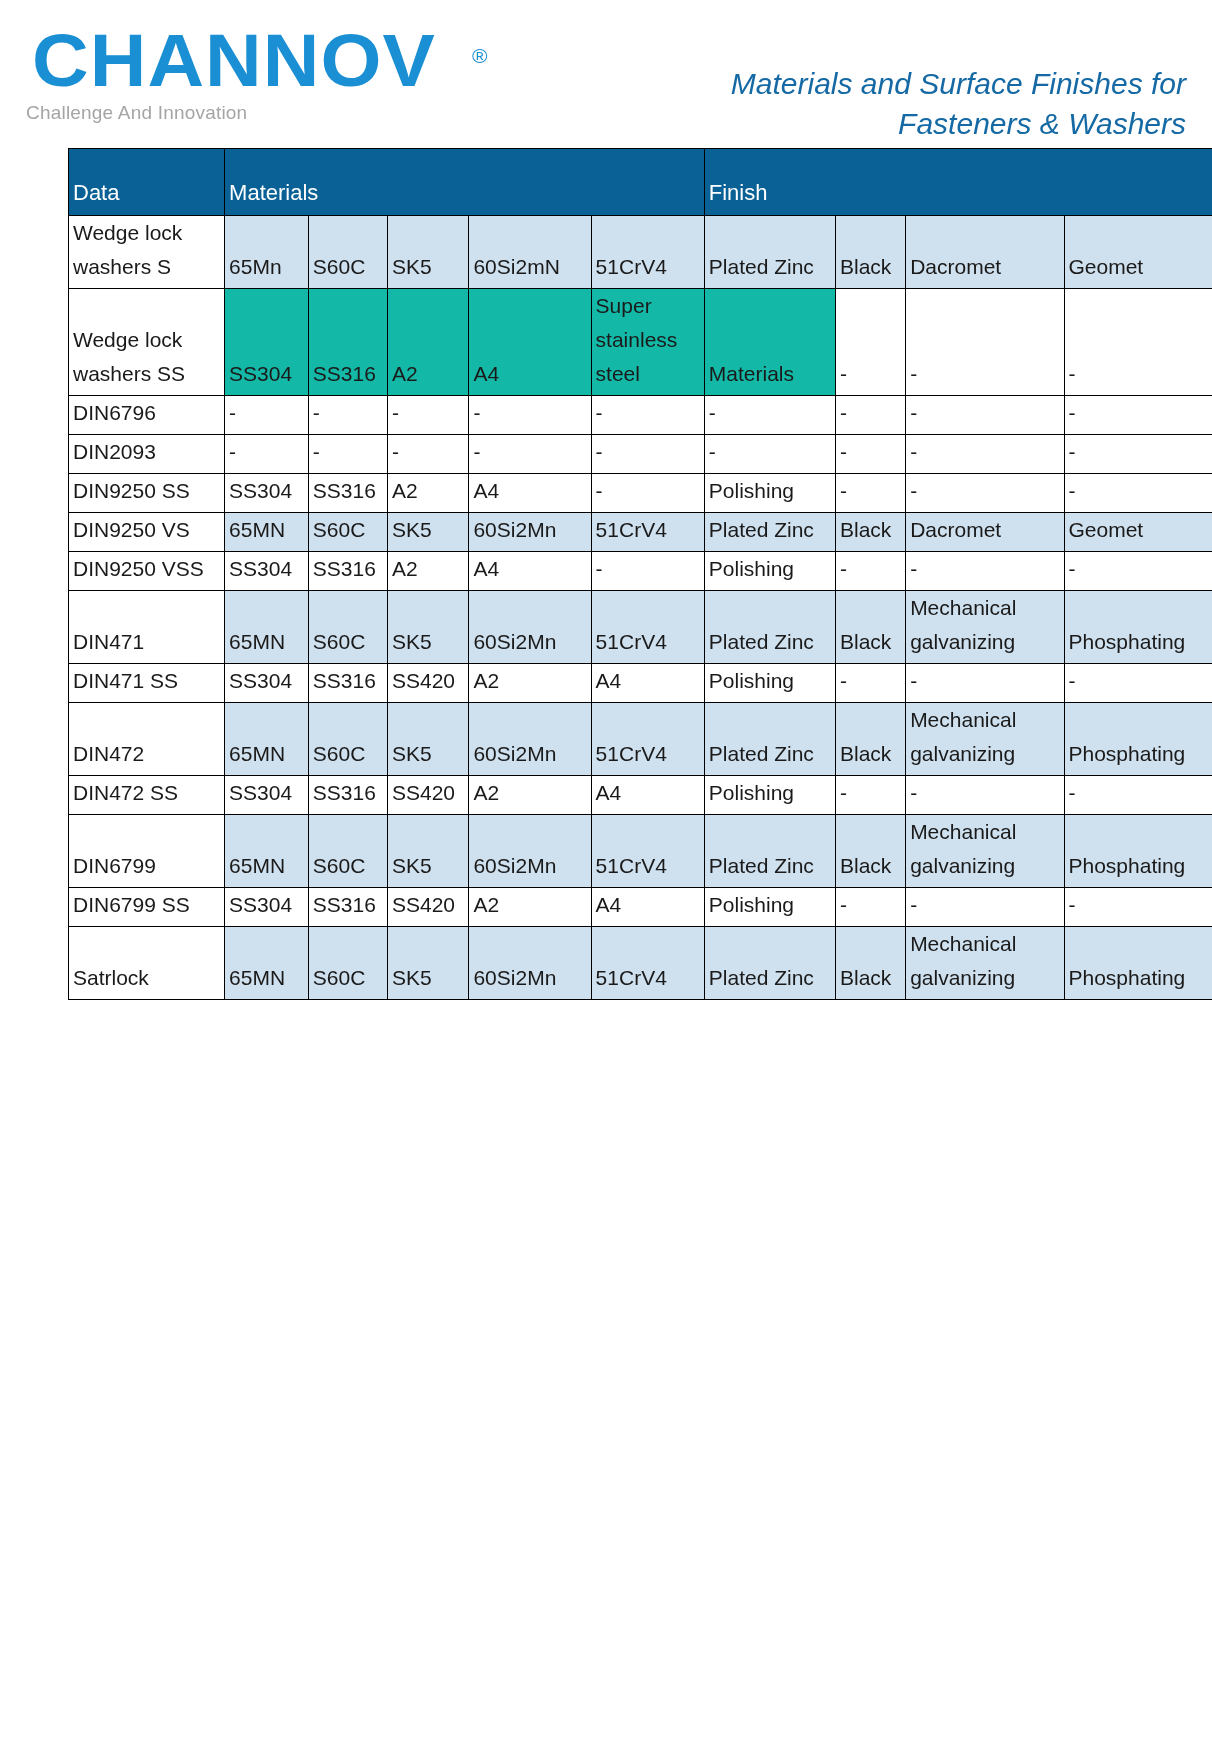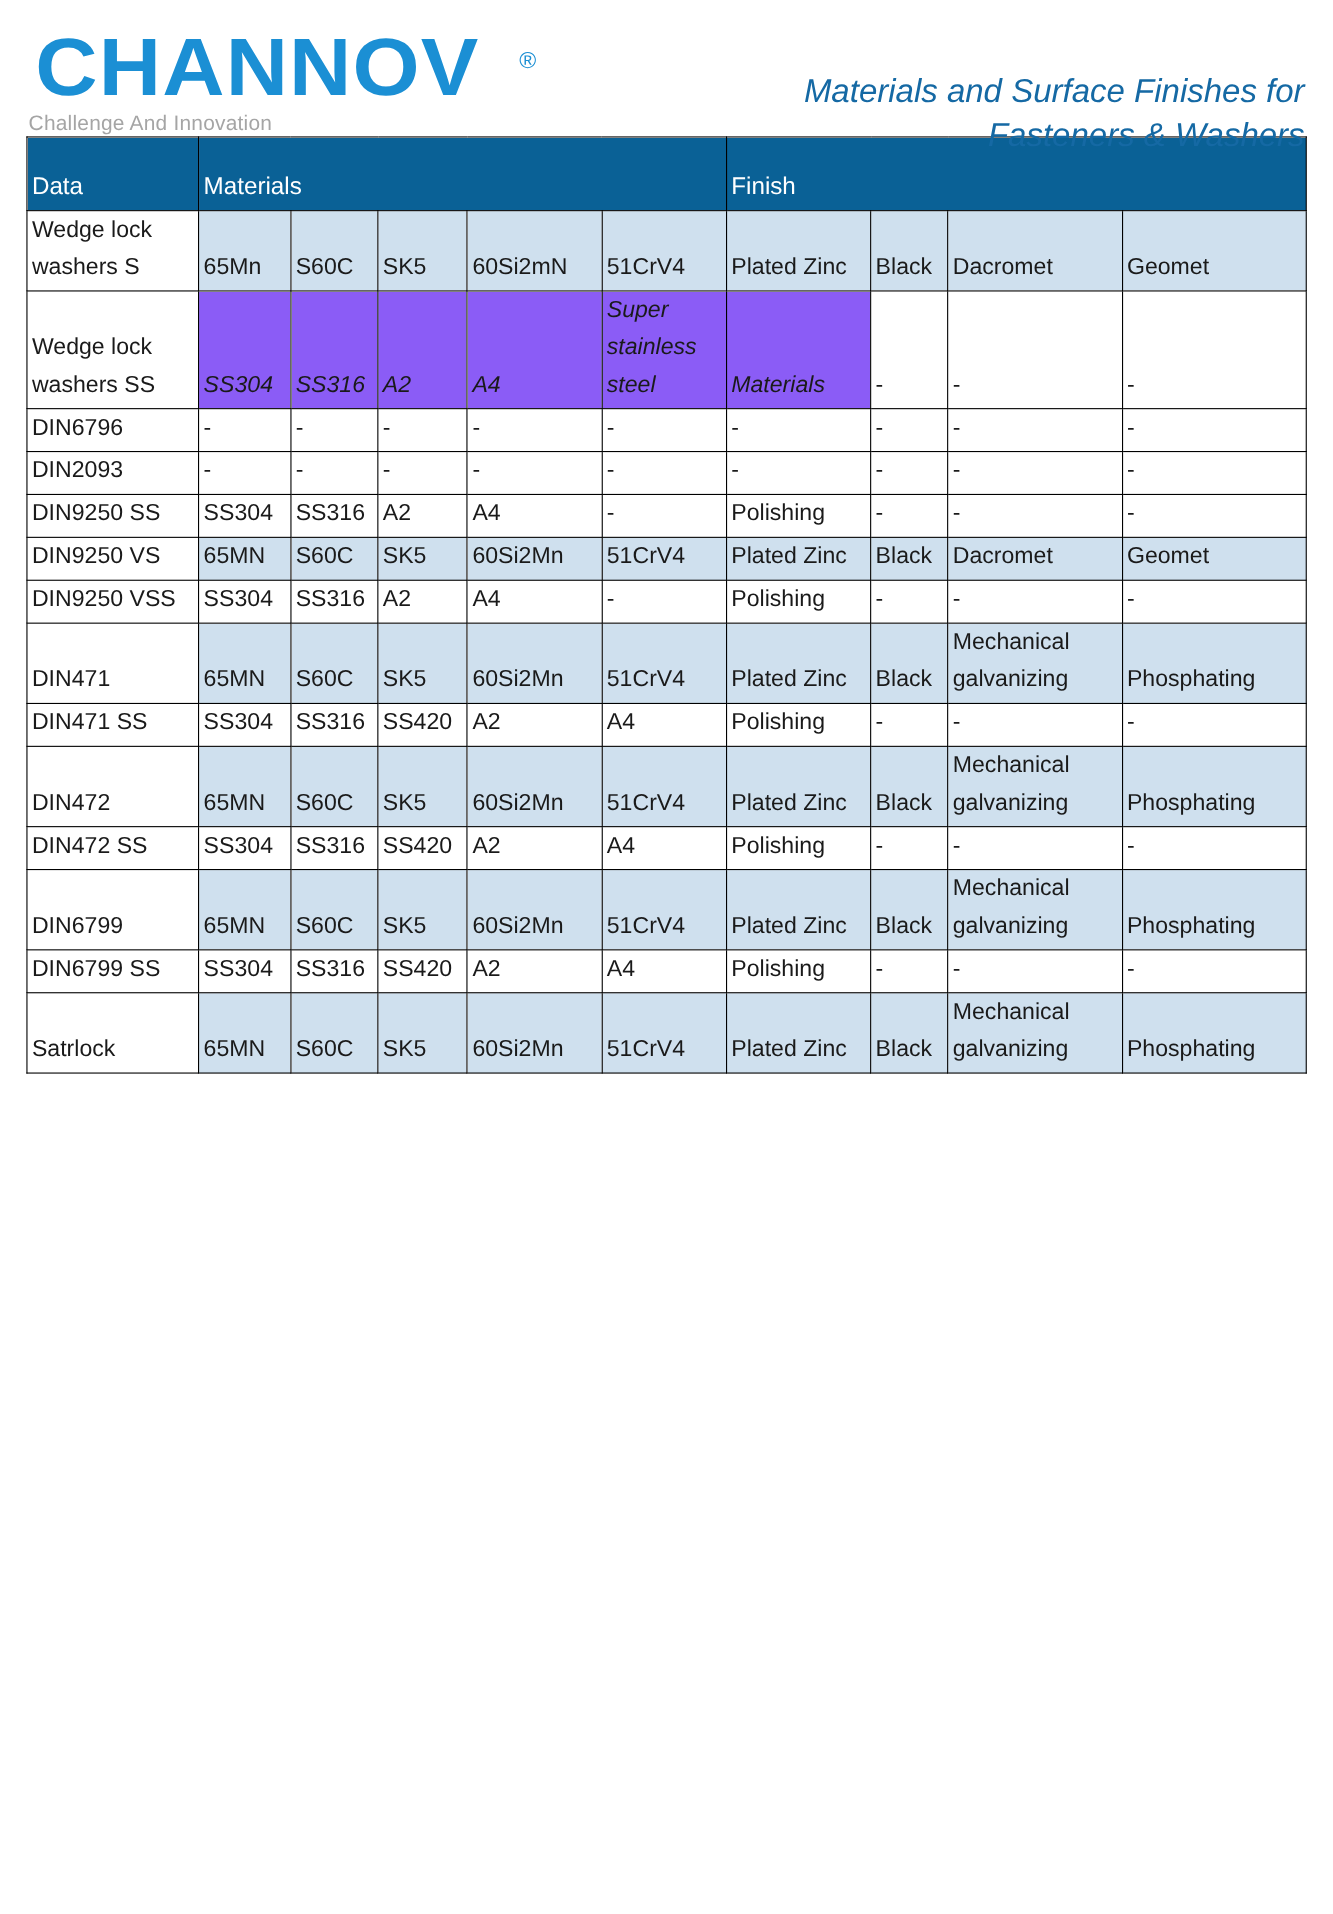--- a/index.html
+++ b/index.html
@@ -9,21 +9,21 @@
     font-family:"Liberation Sans", sans-serif;
     color:#1a1a1a;
     overflow:hidden;
   }
   .page{position:relative;width:1212px;height:1740px;}
 
   
   .header{
     display:flex;align-items:flex-start;justify-content:space-between;
     padding:26px 26px 0 26px;
-    height:124px;box-sizing:border-box;
+    height:148px;box-sizing:border-box;
   }
   .brand{position:relative;width:520px;}
   .brand-word{
     display:block;
     font-family:"Liberation Sans", sans-serif;
     font-weight:bold;
     font-size:74px;
     letter-spacing:1px;
     color:#1b8fd4;
     line-height:0.95;
@@ -49,21 +49,21 @@
     text-align:right;
     width:620px;
     padding-top:38px;
     font-size:30px;
     line-height:1.33;
     color:#1569a4;
   }
   .doc-title div{white-space:nowrap;font-style:italic;}
 
   
-  .tbl-wrap{padding:0 24px;}
+  .tbl-wrap{padding:0 24px;margin-left:44px;}
   table.mtbl{
     border-collapse:collapse;
     table-layout:fixed;
     width:1164px;
     font-size:21px;
   }
   table.mtbl td, table.mtbl th{
     border:1.6px solid #000000;
     padding:0 4px 4px 4px;
     vertical-align:bottom;
@@ -77,21 +77,21 @@
     background:#0a6196;
     color:#ffffff;
     height:62px;
     vertical-align:bottom;
     padding-bottom:8px;
     font-size:22px;
   }
   tbody td{height:26px;}
   .c-white{background:#ffffff;}
   .c-blue{background:#cfe0ee;}
-  .c-lblue{background:#8b5cf6;font-style:italic;}
+  .c-lblue{background:#14b8a6;}
 
   
   col.w-data{width:138px;}
   col.w-m1{width:74px;}
   col.w-m2{width:70px;}
   col.w-m3{width:72px;}
   col.w-m4{width:108px;}
   col.w-m5{width:100px;}
   col.w-f1{width:116px;}
   col.w-f2{width:62px;}

